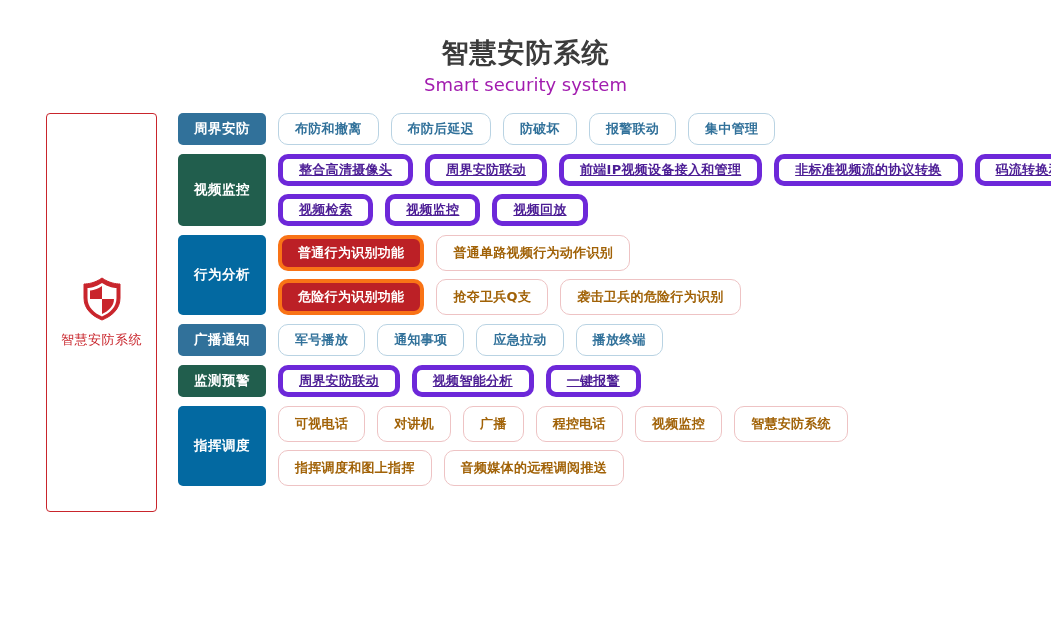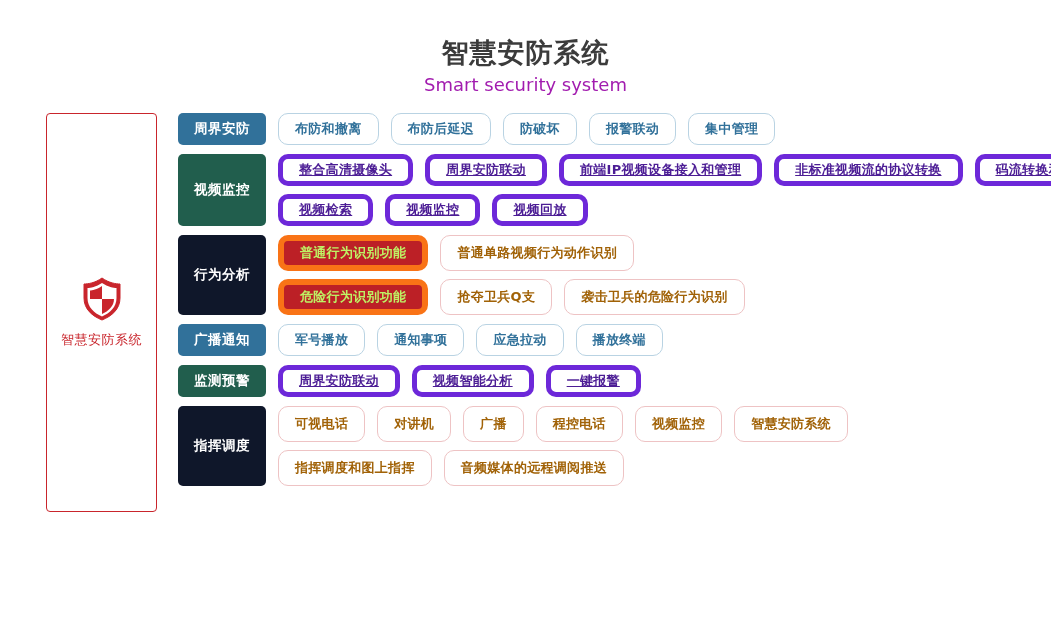--- a/index.html
+++ b/index.html
@@ -94,21 +94,21 @@
     color: #ffffff;
     font-size: 13.5px;
     font-weight: bold;
     display: flex;
     align-items: center;
     justify-content: center;
     letter-spacing: 0.5px;
   }
   .cat-label.blue  { background: #31719a; }
   .cat-label.green { background: #215e4d; }
-  .cat-label.red   { background: #0f172a; }
+  .cat-label.red   { background: #0369a1; }
 
   .cat-content {
     flex: 1 1 auto;
     display: flex;
     flex-direction: column;
     justify-content: center;
     gap: 8px;
     margin-left: 12px;
   }
   .item-line {
@@ -134,22 +134,22 @@
   }
   .chip.blue  { border: 1px solid #b9d3e3; color: #31719a; }
   .chip.green { border: 5px solid #6d28d9; color: #4c1d95; text-decoration: underline; }
   .chip.red   { border: 1px solid #eec3c4; color: #a16207; }
 
   .chip.tall { height: 36px; }
 
   
   .chip.solid-red {
     background: #bc2026;
-    border: 6px solid #f97316;
-    color: #bef264;
+    border: 4px solid #f97316;
+    color: #ffffff;
     min-width: 120px;
     font-family: Liberation Serif, serif;
   }
 </style>
 </head>
 <body>
 
 <div class="page">
 
   <div class="header">

